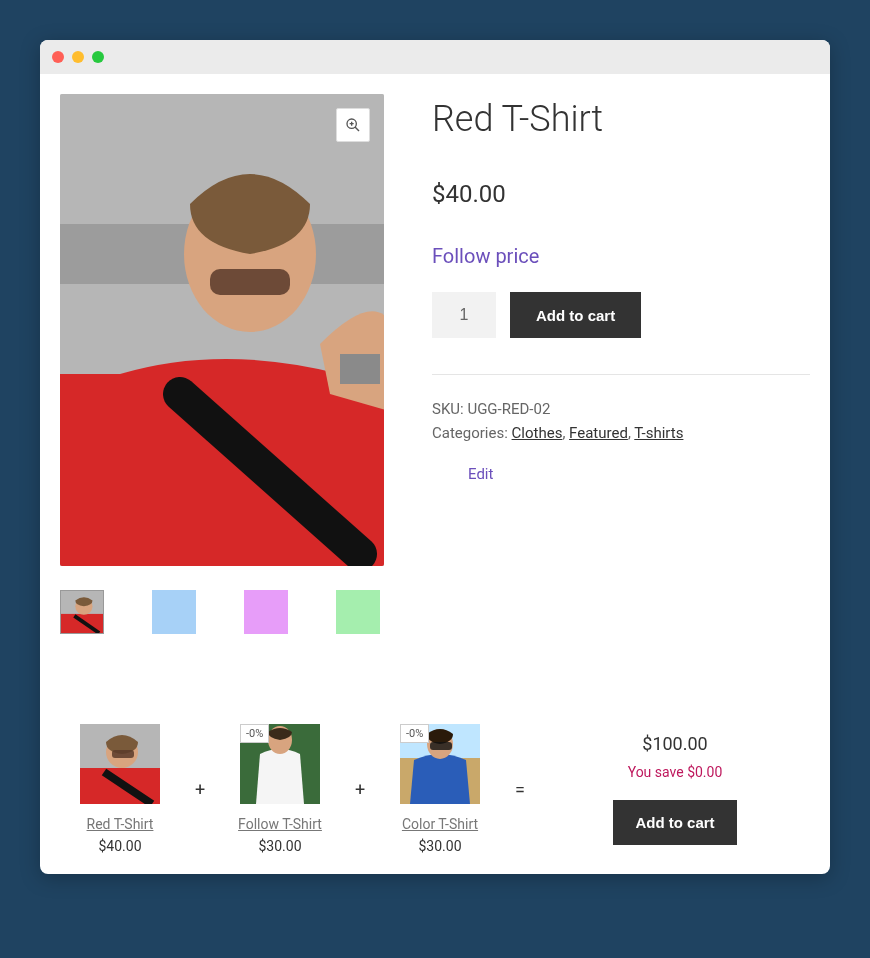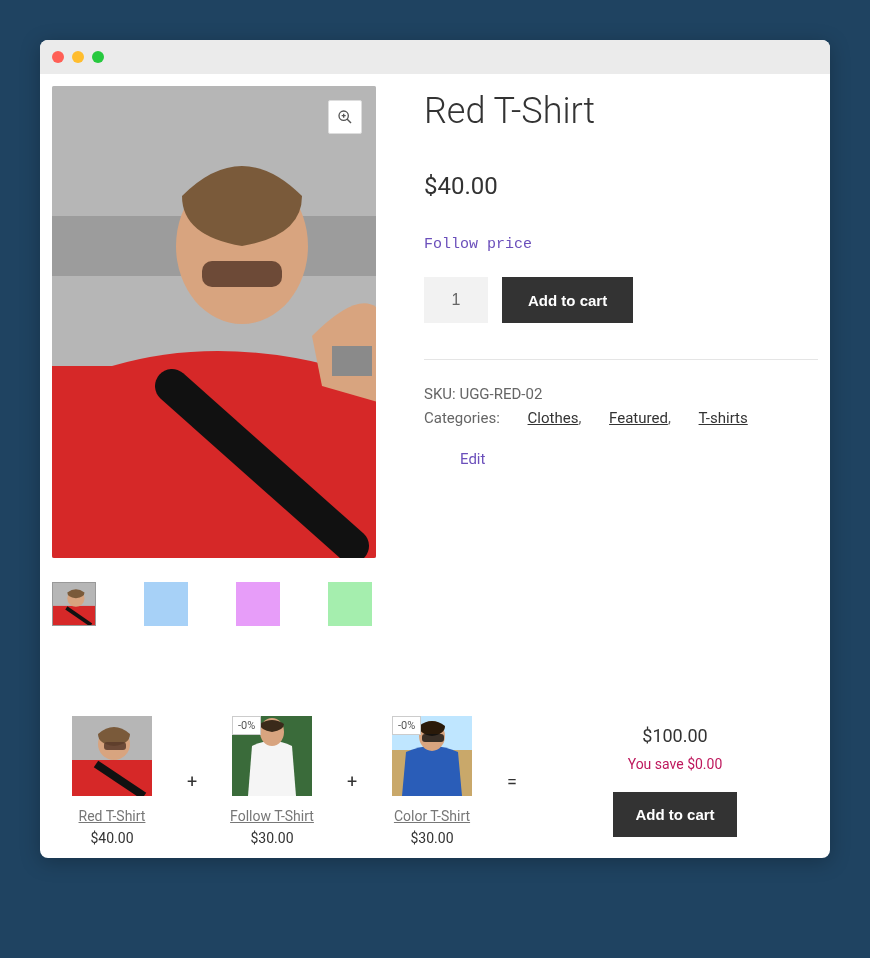--- a/index.html
+++ b/index.html
@@ -23,21 +23,21 @@
     display: flex;
     align-items: center;
     padding: 0 12px;
     gap: 8px;
   }
   .tl-dot { width: 12px; height: 12px; border-radius: 50%; }
   .tl-red { background: #ff5f56; }
   .tl-yellow { background: #ffbd2e; }
   .tl-green { background: #27c93f; }
 
-  .content { padding: 12px; }
+  .content { padding: 20px; }
 
   .product-top { display: flex; gap: 48px; }
 
   .gallery { flex: 0 0 324px; }
   .main-image {
     width: 324px; height: 472px;
     background: #ccc;
     position: relative;
     border-radius: 2px;
     overflow: hidden;
@@ -53,35 +53,35 @@
   .thumbs { display: flex; gap: 48px; margin-top: 24px; }
   .thumb { width: 44px; height: 44px; cursor: pointer; }
   .thumb.red { border: 1px solid #999; }
   .thumb.blue  { background: #a7d1f7; }
   .thumb.pink  { background: #e79df9; }
   .thumb.green { background: #a5eeae; }
 
   .details { flex: 1; color: #333; }
   .title { font-size: 36px; font-weight: 300; color: #333; margin-top: 4px; }
   .price { font-size: 24px; font-weight: 400; color: #333; margin-top: 40px; }
-  .follow { margin-top: 36px; color: #6b4fbb; cursor: pointer; font-size: 15px; font-family: Liberation Mono, monospace; }
+  .follow { margin-top: 36px; color: #6b4fbb; cursor: pointer; font-size: 20px; }
   .cart-row { display: flex; gap: 14px; margin-top: 24px; align-items: stretch; }
   .qty {
     width: 64px; height: 46px; border: none; background: #f2f2f2;
     text-align: center; font-size: 16px; color: #666;
   }
   .add-btn {
     background: #333; color: #fff; border: none;
     padding: 0 26px; font-size: 15px; font-weight: 600; cursor: pointer;
     height: 46px;
   }
   .divider { border: none; border-top: 1px solid #e5e5e5; margin-top: 36px; }
   .meta { margin-top: 22px; color: #666; font-size: 15px; line-height: 1.6; }
   .meta .strong { color: #333; }
-  .meta a { color: #333; text-decoration: underline; cursor: pointer; margin-left: 24px; }
+  .meta a { color: #333; text-decoration: underline; cursor: pointer; }
   .edit { margin-top: 20px; color: #6b4fbb; cursor: pointer; font-size: 15px; margin-left: 36px; }
 
   .bundle { display: flex; align-items: center; margin-top: 90px; gap: 10px; }
   .b-item { text-align: center; width: 120px; }
   .b-img { width: 80px; height: 80px; background: #ccc; margin: 0 auto 12px; position: relative; }
   .b-badge {
     position: absolute; top: 0; left: 0;
     background: #fff; border: 1px solid #ccc;
     font-size: 11px; padding: 2px 5px; color: #555;
   }

